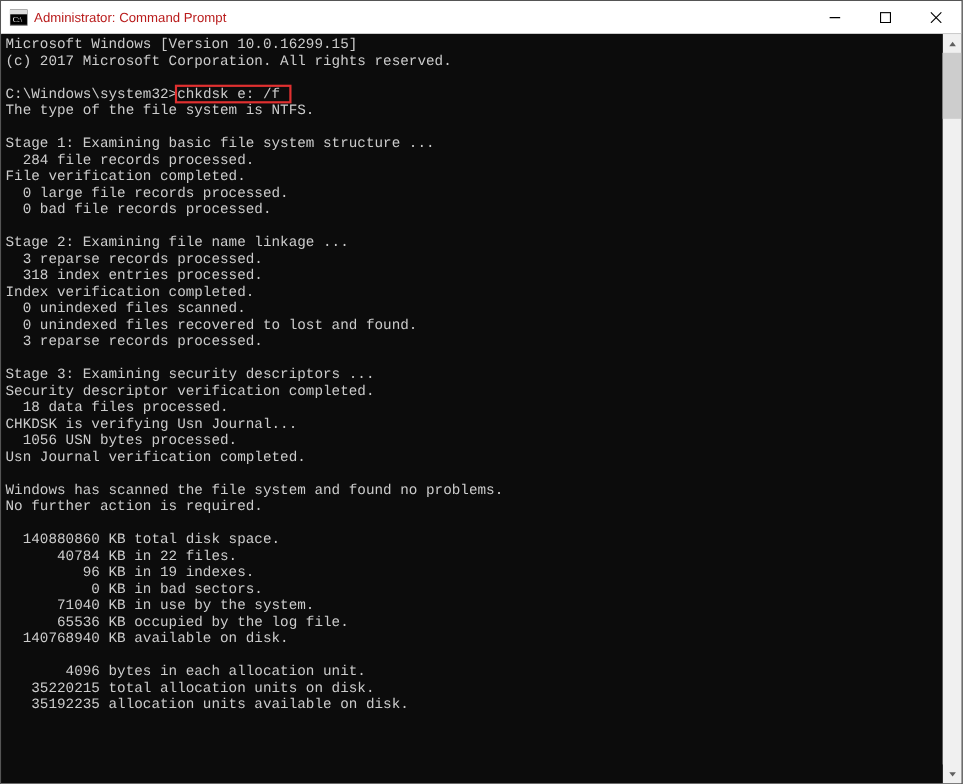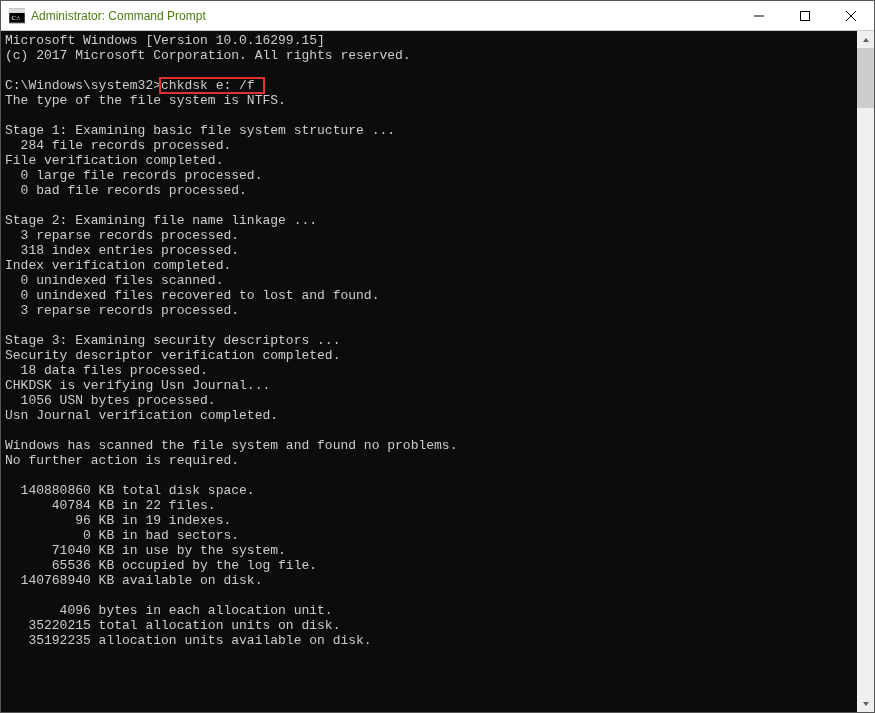--- a/index.html
+++ b/index.html
@@ -21,21 +21,21 @@
   .titlebar-icon {
     width: 16px;
     height: 16px;
     margin: 0 6px 0 8px;
     display: flex;
     align-items: center;
     justify-content: center;
   }
   .titlebar-title {
     font-size: 12px;
-    color: #4d7c0f;
+    color: #b91c1c;
     flex: 1;
   }
   .win-controls {
     display: flex;
     height: 100%;
   }
   .win-btn {
     width: 46px;
     height: 100%;
     display: flex;

